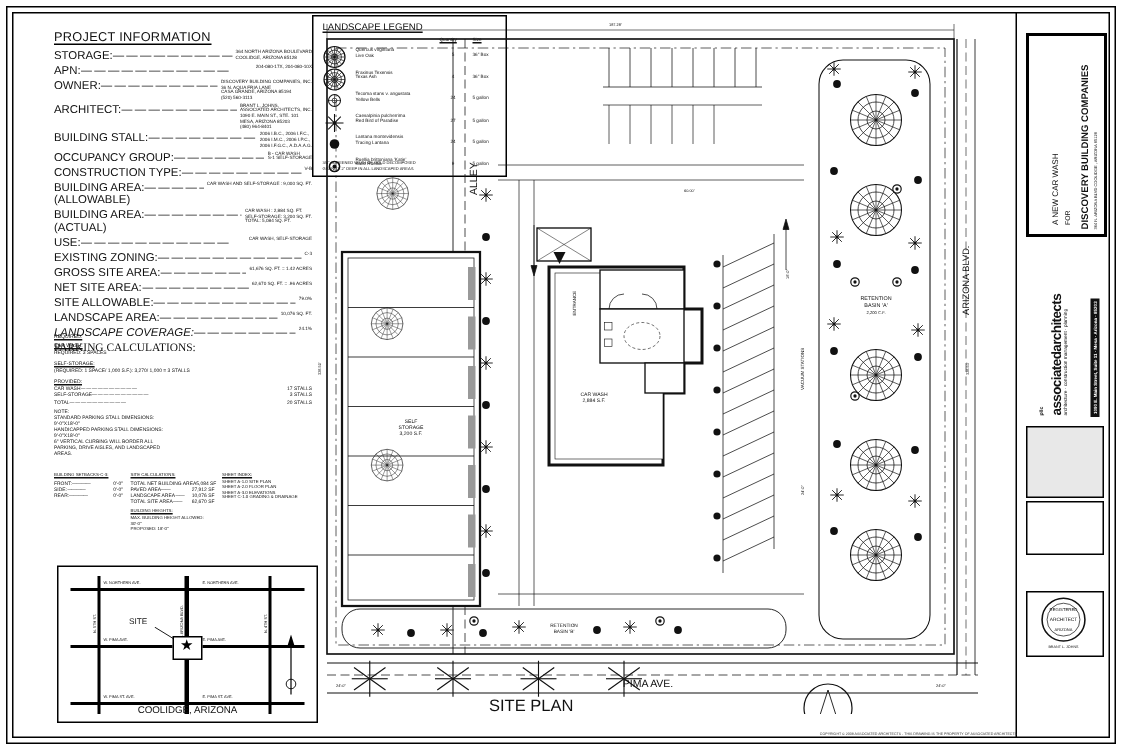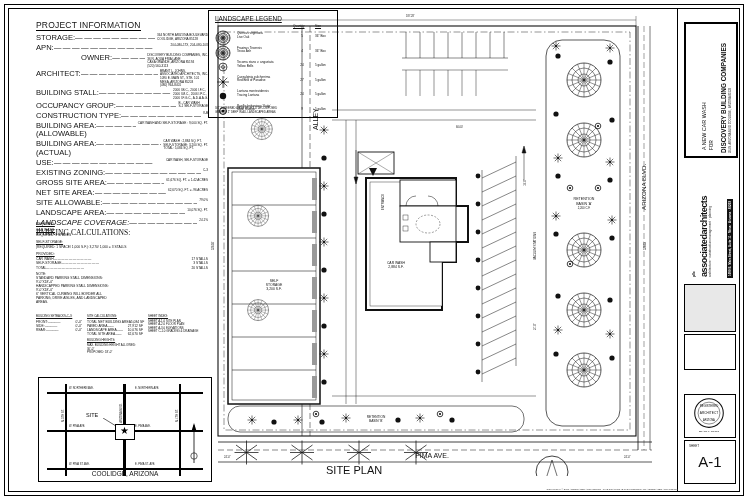--- a/index.html
+++ b/index.html
@@ -90,21 +90,21 @@
           <div class="idash"> — — — — — — — — — — —</div>
           <div class="ival">364 NORTH ARIZONA BOULEVARD
 COOLIDGE, ARIZONA 85128</div>
         </div>
         <div class="irow">
           <div class="ilab" style="white-space: pre-line;">APN:</div>
           <div class="idash"> — — — — — — — — — — —</div>
           <div class="ival">204-080-17X, 204-080-10X</div>
         </div>
         <div class="irow">
-          <div class="ilab" style="white-space: pre-line; margin-left: 45px;">OWNER:</div>
+          <div class="ilab" style="white-space: pre-line;">OWNER:</div>
           <div class="idash"> — — — — — — — — — — —</div>
           <div class="ival">DISCOVERY BUILDING COMPANIES, INC.
 36 N. AQUA FRIA LANE
 CASA GRANDE, ARIZONA 85194
 (520) 560-3113</div>
         </div>
         <div class="irow">
           <div class="ilab" style="white-space: pre-line; text-align: right;">ARCHITECT:</div>
           <div class="idash"> — — — — — — — — — — —</div>
           <div class="ival">BRANT L. JOHNS,
@@ -728,20 +728,16 @@
       <svg viewBox="0 0 50 42" width="48" height="40">
         <circle cx="25" cy="19" r="15" fill="none" stroke="#111" stroke-width="1.1"></circle>
         <circle cx="25" cy="19" r="11.5" fill="none" stroke="#111" stroke-width="0.5"></circle>
         <text x="25" y="13" font-family="Liberation Sans, sans-serif" font-size="3" text-anchor="middle" fill="#111">REGISTERED</text>
         <text x="25" y="20" font-family="Liberation Sans, sans-serif" font-size="3.4" text-anchor="middle" fill="#111">ARCHITECT</text>
         <text x="25" y="27" font-family="Liberation Sans, sans-serif" font-size="2.8" text-anchor="middle" fill="#111">ARIZONA</text>
         <text x="25" y="39" font-family="Liberation Sans, sans-serif" font-size="2.6" text-anchor="middle" fill="#111">BRANT L. JOHNS</text>
       </svg>
     </div>
 
-    <div id="tb-sheet">
-      <span class="lbl">SHEET</span>
-      <span class="num">A-1</span>
-    </div>
   </div>
 
   <div style="position:absolute;right:70px;bottom:9px;font-size:2.4px;color:#333">COPYRIGHT © 2008 ASSOCIATED ARCHITECTS - THIS DRAWING IS THE PROPERTY OF ASSOCIATED ARCHITECTS</div>
 </div>
 
 </body></html>

